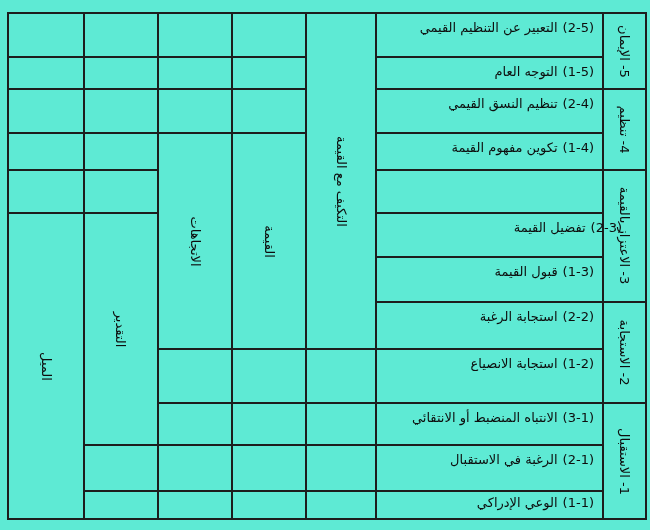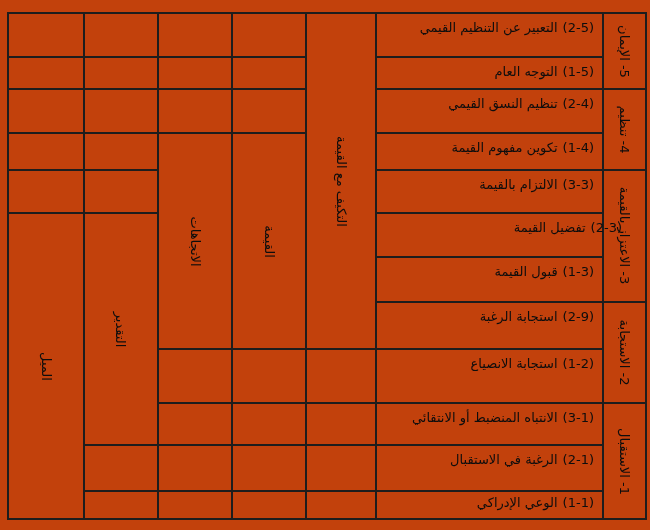--- a/index.html
+++ b/index.html
@@ -1,17 +1,17 @@
 <!DOCTYPE html>
 <html lang="ar"><head>
 <meta charset="utf-8">
 <style>
   html,body { margin:0; padding:0; background:#ffffff; }
   .canvas {
-    position:relative; width:650px; height:530px; background:#c2410c;
+    position:relative; width:650px; height:530px; background:#5eead4;
     font-family:"DejaVu Sans", sans-serif; color:#0d0d0d; overflow:hidden;
   }
   .hl, .vl { position:absolute; background:#1d1d1d; }
   .hl { height:2px; }
   .vl { width:2px; }
   .icell {
     position:absolute; direction:rtl; text-align:right; box-sizing:border-box;
     padding:6px 7px 0 4px; font-size:13px; line-height:1.35; white-space:nowrap;
   }
   .icell .num { direction:ltr; unicode-bidi:isolate; margin-left:5px; }
@@ -53,24 +53,23 @@
   <div class="hl" style="top:348px;left:157px;width:447px"></div>
   <div class="hl" style="top:402px;left:157px;width:490px"></div>
   <div class="hl" style="top:444px;left:83px;width:521px"></div>
   <div class="hl" style="top:490px;left:83px;width:521px"></div>
   <div class="hl" style="top:518px;left:7px;width:640px"></div>
 
   <div class="icell" style="left:377px;top:13px;width:224px;height:44px"><span class="num">(2-5)</span><span>التعبير عن التنظيم القيمي</span></div>
   <div class="icell" style="left:377px;top:57px;width:224px;height:32px"><span class="num">(1-5)</span><span>التوجه العام</span></div>
   <div class="icell" style="left:377px;top:89px;width:224px;height:30px"><span class="num">(2-4)</span><span>تنظيم النسق القيمي</span></div>
   <div class="icell" style="left:377px;top:133px;width:224px;height:37px"><span class="num">(1-4)</span><span>تكوين مفهوم القيمة</span></div>
-  <div class="icell" style="left:377px;top:170px;width:224px;height:43px"><span class="num">(3-3)</span><span>الالتزام بالقيمة</span></div>
   <div class="icell" style="left:377px;top:213px;width:252px;height:44px"><span class="num">(2-3)</span><span>تفضيل القيمة</span></div>
   <div class="icell" style="left:377px;top:257px;width:224px;height:45px"><span class="num">(1-3)</span><span>قبول القيمة</span></div>
-  <div class="icell" style="left:377px;top:302px;width:224px;height:47px"><span class="num">(2-9)</span><span>استجابة الرغبة</span></div>
+  <div class="icell" style="left:377px;top:302px;width:224px;height:47px"><span class="num">(2-2)</span><span>استجابة الرغبة</span></div>
   <div class="icell" style="left:377px;top:349px;width:224px;height:55px"><span class="num">(1-2)</span><span>استجابة الانصياع</span></div>
   <div class="icell" style="left:377px;top:403px;width:224px;height:42px"><span class="num">(3-1)</span><span>الانتباه المنضبط أو الانتقائي</span></div>
   <div class="icell" style="left:377px;top:445px;width:224px;height:46px"><span class="num">(2-1)</span><span>الرغبة في الاستقبال</span></div>
   <div class="icell" style="left:377px;top:491px;width:224px;height:28px;padding-top:3px"><span class="num">(1-1)</span><span>الوعي الإدراكي</span></div>
 
   <div class="vcell" style="left:604px;top:13px;width:41px;height:76px">
       <span>5- الإيمان</span>
     </div>
   <div class="vcell" style="left:604px;top:89px;width:41px;height:81px">
       <span>4- تنظيم</span>

